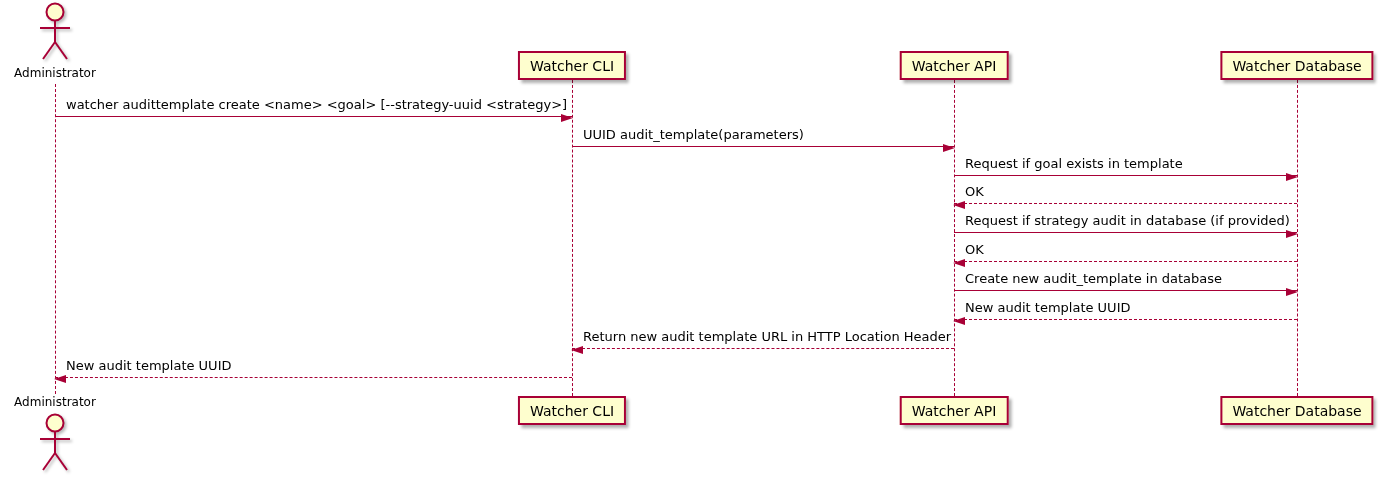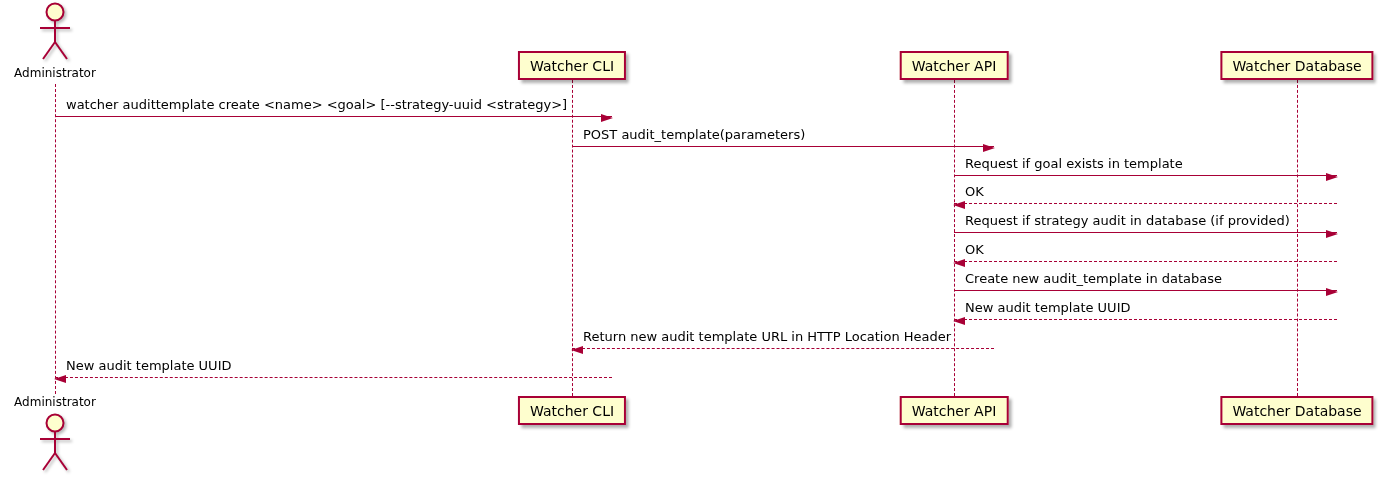--- a/index.html
+++ b/index.html
@@ -41,21 +41,21 @@
     font-size:12px;
     color:var(--text);
     white-space:nowrap;
   }
   .actor-figure{
     position:absolute;
     transform:translateX(-50%);
     filter:drop-shadow(2.5px 2.5px 1.5px rgba(0,0,0,0.28));
     line-height:0;
   }
-  .msg{position:absolute;padding-left:40px;}
+  .msg{position:absolute;}
   .msg-label{
     position:absolute;
     left:11px;
     bottom:5px;
     font-size:13px;
     color:var(--text);
     white-space:nowrap;
   }
   .msg-line{
     position:absolute;
@@ -110,21 +110,21 @@
       <div class="pbox" style="left: 1297px; top: 51px;">Watcher Database</div>
       <div class="pbox" style="left: 1297px; top: 396px;">Watcher Database</div>
     </div>
   <div>
       <div class="msg" style="left: 55px; top: 95px; width: 517px; height: 22px;">
         <div class="msg-label">watcher audittemplate create &lt;name&gt; &lt;goal&gt; [--strategy-uuid &lt;strategy&gt;]</div>
         <div class="msg-line solid"></div>
         <div class="head right"></div>
       </div>
       <div class="msg" style="left: 572px; top: 125px; width: 382px; height: 22px;">
-        <div class="msg-label">POST audit_template(parameters)</div>
+        <div class="msg-label">UUID audit_template(parameters)</div>
         <div class="msg-line solid"></div>
         <div class="head right"></div>
       </div>
       <div class="msg" style="left: 954px; top: 154px; width: 343px; height: 22px;">
         <div class="msg-label">Request if goal exists in template</div>
         <div class="msg-line solid"></div>
         <div class="head right"></div>
       </div>
       <div class="msg" style="left: 954px; top: 182px; width: 343px; height: 22px;">
         <div class="msg-label">OK</div>

